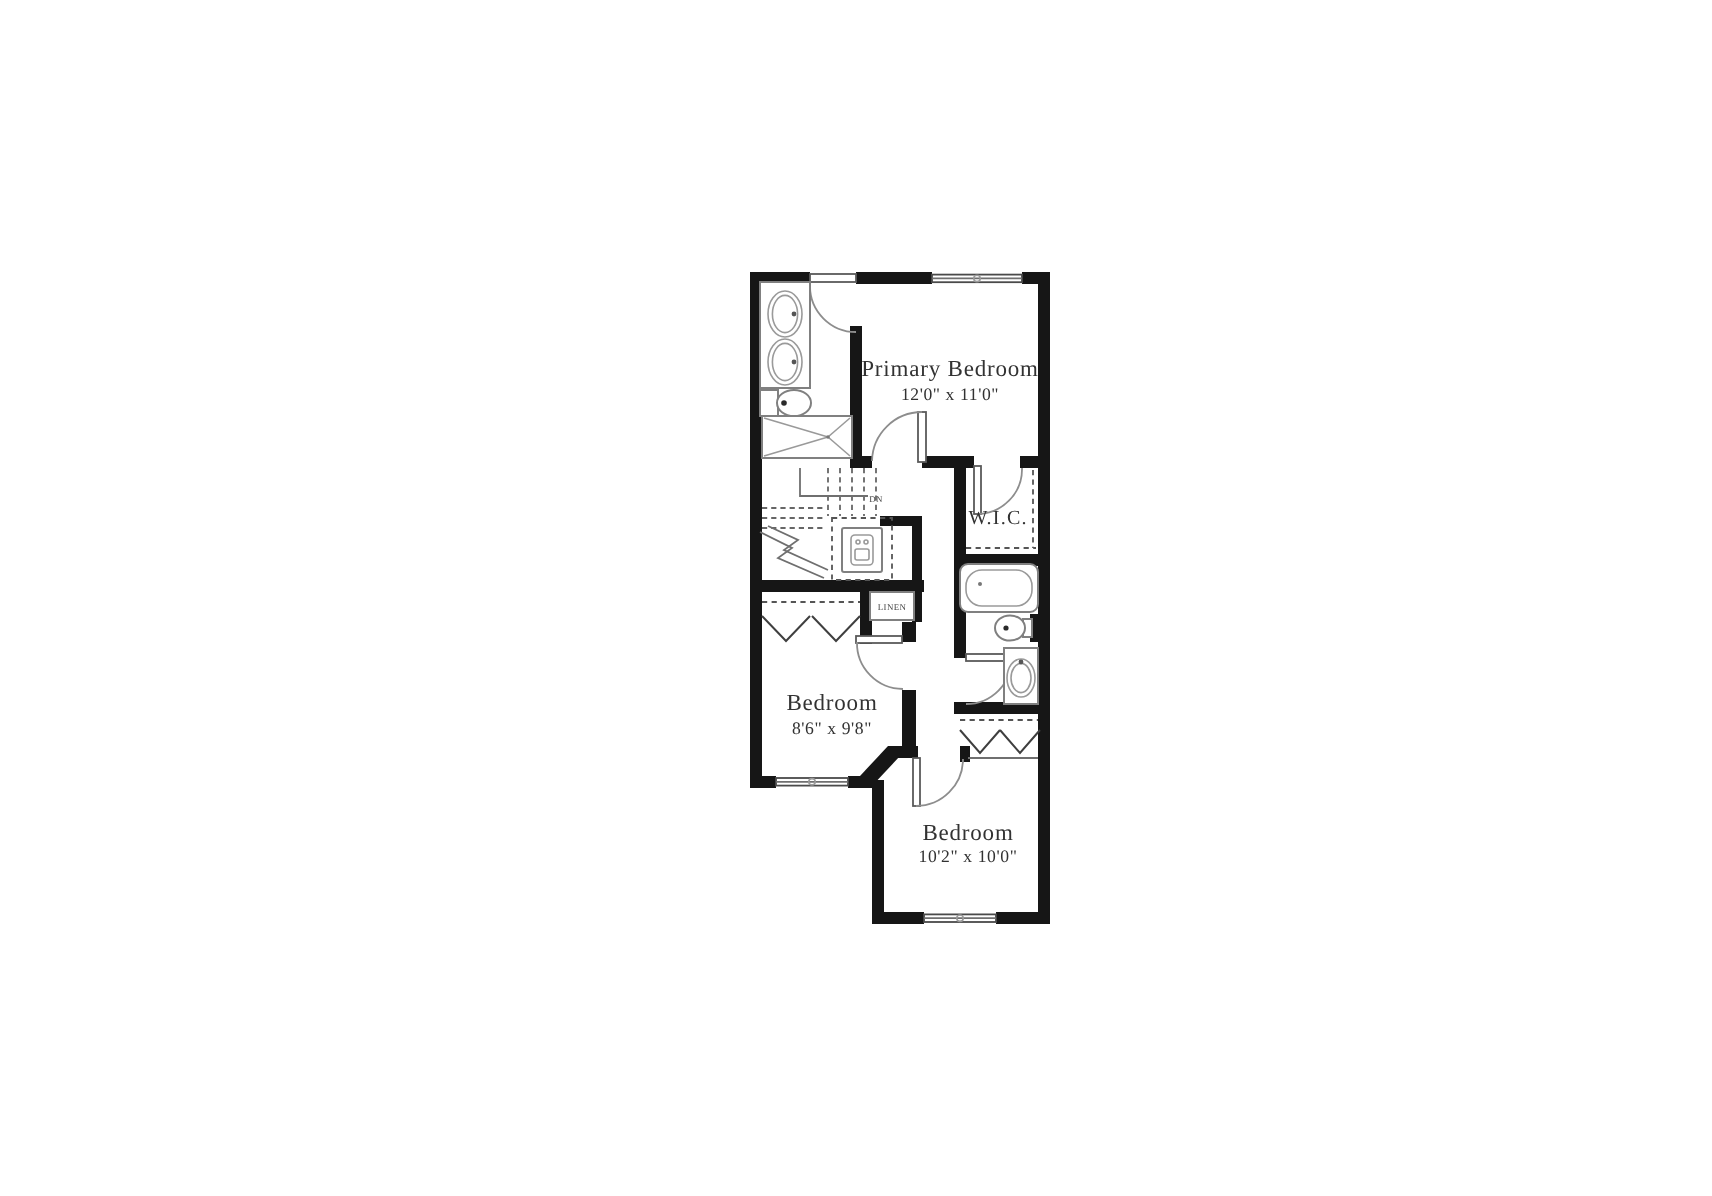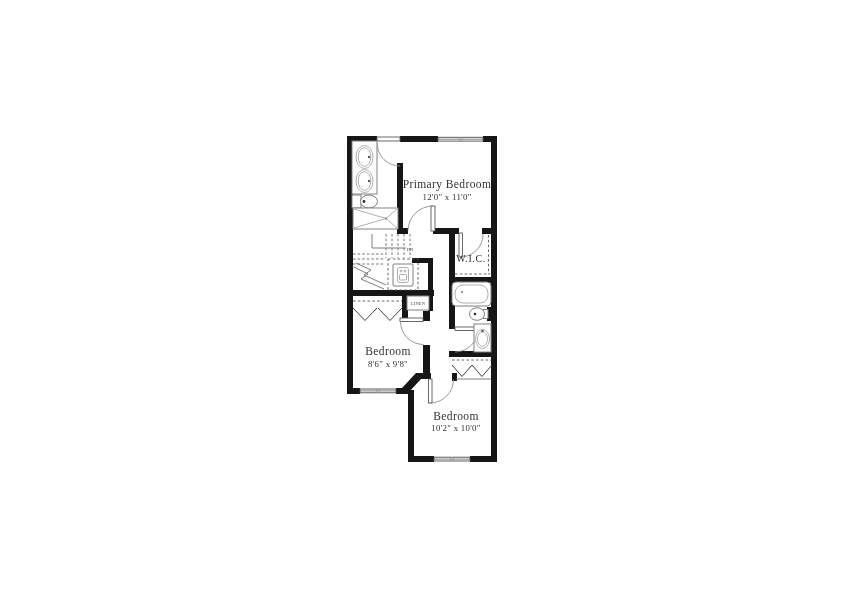--- a/index.html
+++ b/index.html
@@ -2,20 +2,21 @@
 <html><head>
 <meta charset="utf-8">
 <style>
   html,body{margin:0;padding:0;background:#ffffff;}
   .canvas{
     position:relative;
     width:712px;height:598px;
     background:#ffffff;
     overflow:hidden;
     font-family:"Liberation Serif", serif;
+    margin-left:28px;
   }
   svg{position:absolute;left:0;top:0;}
   .wall{fill:#161616;stroke:none;}
   .fixture{fill:#ffffff;stroke:#808080;stroke-width:1;}
   .fixture-thin{fill:none;stroke:#9a9a9a;stroke-width:0.8;}
   .door-leaf{fill:#ffffff;stroke:#5a5a5a;stroke-width:0.9;}
   .door-arc{fill:none;stroke:#8d8d8d;stroke-width:0.9;}
   .window{fill:#ffffff;stroke:#4a4a4a;stroke-width:0.9;}
   .rod{fill:none;stroke:#555555;stroke-width:0.9;stroke-dasharray:2.6,2.2;}
   .tread{fill:none;stroke:#666666;stroke-width:0.9;stroke-dasharray:2.6,2;}

